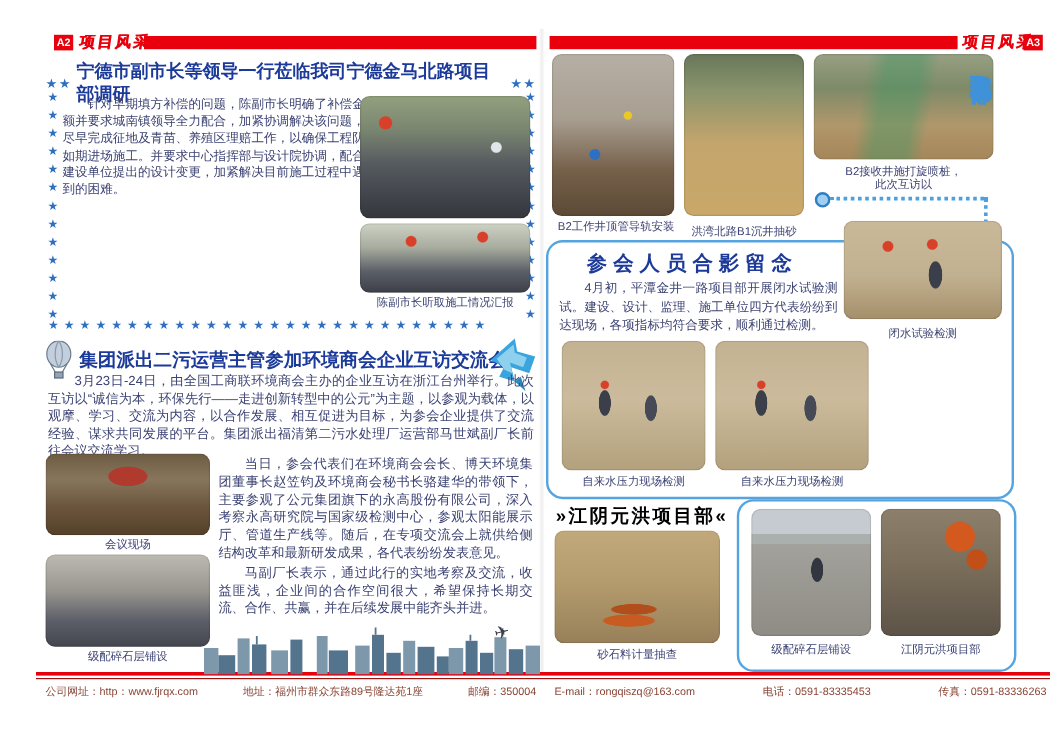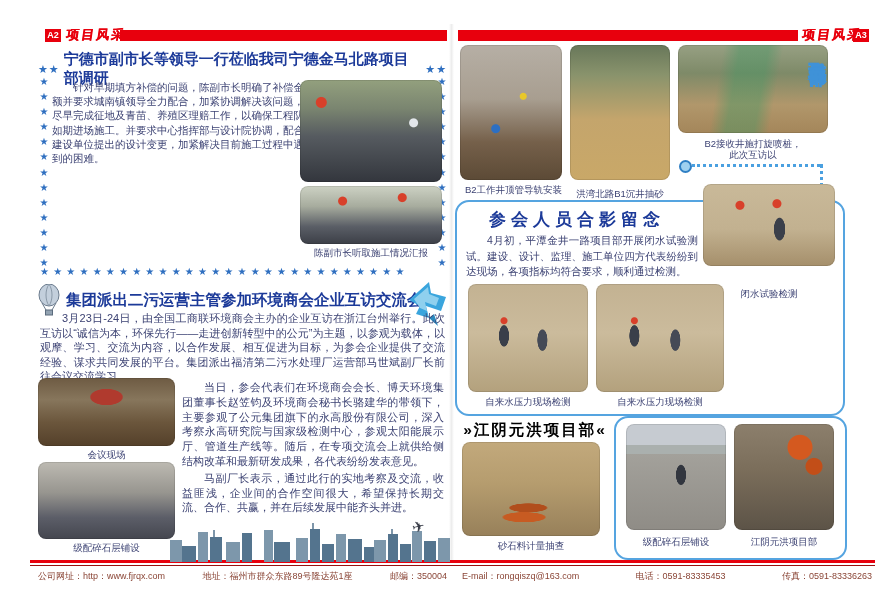--- a/index.html
+++ b/index.html
@@ -184,21 +184,21 @@
   <div class="abs pin" style="left:227px;top:160px;"></div>
   <div class="abs hdot" style="left:240px;top:164px;width:128px;"></div>
   <div class="abs vdot" style="left:368px;top:164px;height:36px;"></div>
 
   <div class="abs bluebox" style="left:3px;top:200px;width:386px;height:212px;"></div>
   <div class="abs boxtitle" style="left:13px;top:208px;width:224px;">参会人员合影留念</div>
   <div class="abs body-txt pt-p1" style="left:14px;top:233px;">
     <p>4月初，平潭金井一路项目部开展闭水试验测试。建设、设计、监理、施工单位四方代表纷纷到达现场，各项指标均符合要求，顺利通过检测。</p>
   </div>
   <div class="abs photo ph-watertest" style="left:251px;top:184px;width:132px;height:82px;"></div>
-  <div class="abs caption" style="left:251px;top:288px;width:132px;text-align:center;">闭水试验检测</div>
+  <div class="abs caption" style="left:251px;top:273px;width:132px;text-align:center;">闭水试验检测</div>
   <div class="abs photo ph-pressure" style="left:16px;top:284px;width:120px;height:108px;"></div>
   <div class="abs caption" style="left:16px;top:396px;width:120px;">自来水压力现场检测</div>
   <div class="abs photo ph-pressure" style="left:144px;top:284px;width:128px;height:108px;"></div>
   <div class="abs caption" style="left:144px;top:396px;width:128px;">自来水压力现场检测</div>
 
   <div class="abs jytitle" style="left:3px;top:420px;width:160px;">»江阴元洪项目部«</div>
   <div class="abs photo ph-trench" style="left:10px;top:442px;width:138px;height:94px;"></div>
   <div class="abs caption" style="left:10px;top:540px;width:138px;">砂石料计量抽查</div>
   <div class="abs bluebox" style="left:162px;top:416px;width:229px;height:140px;"></div>
   <div class="abs photo ph-gravel" style="left:174px;top:424px;width:100px;height:106px;"></div>

